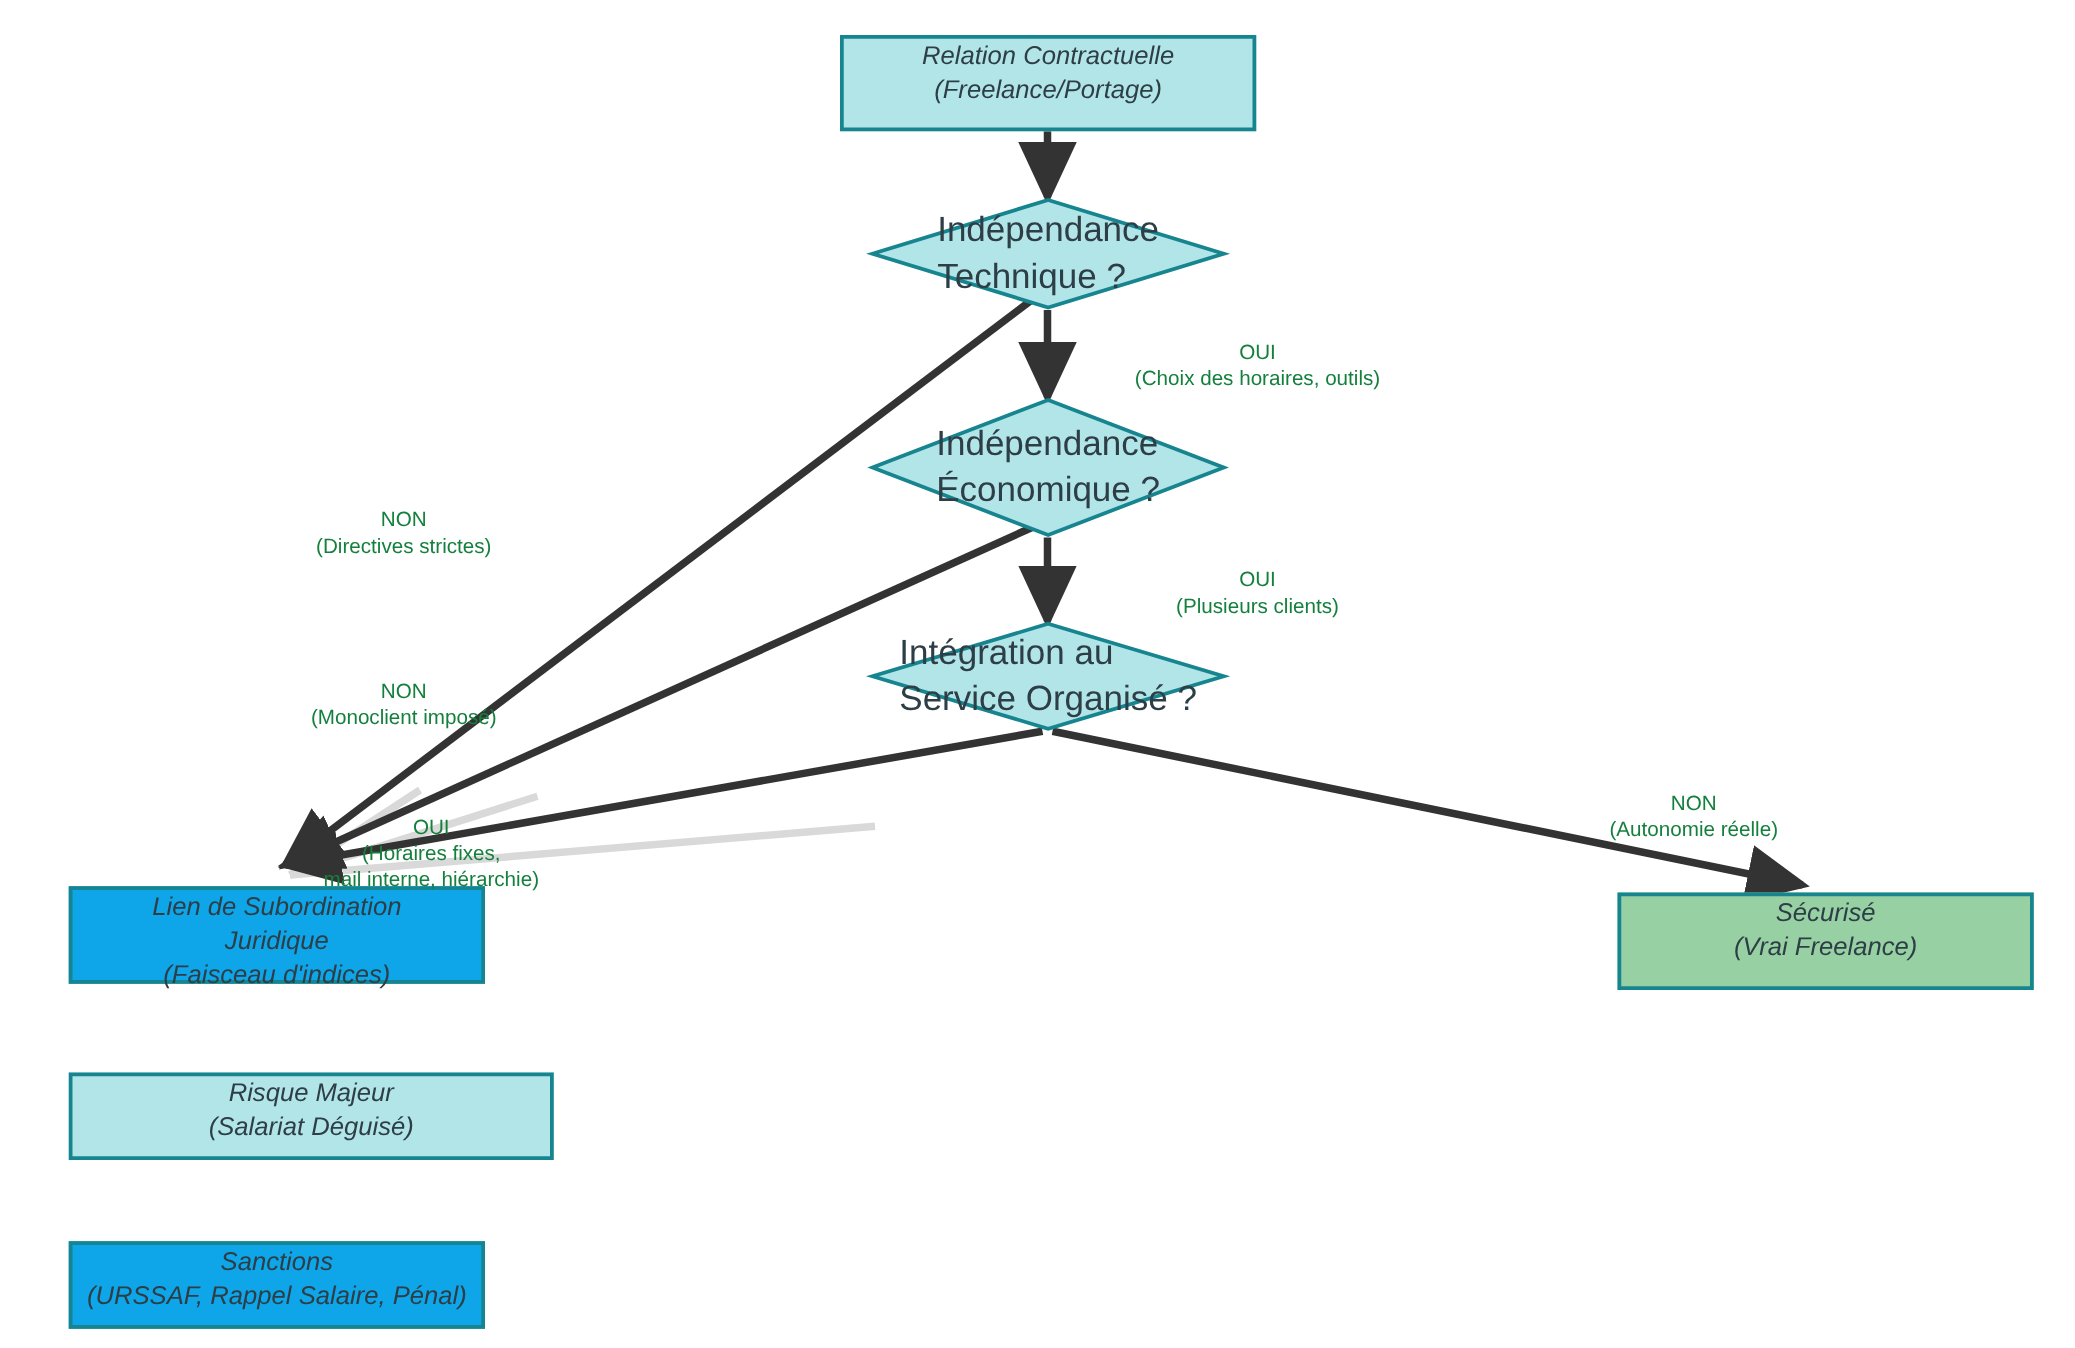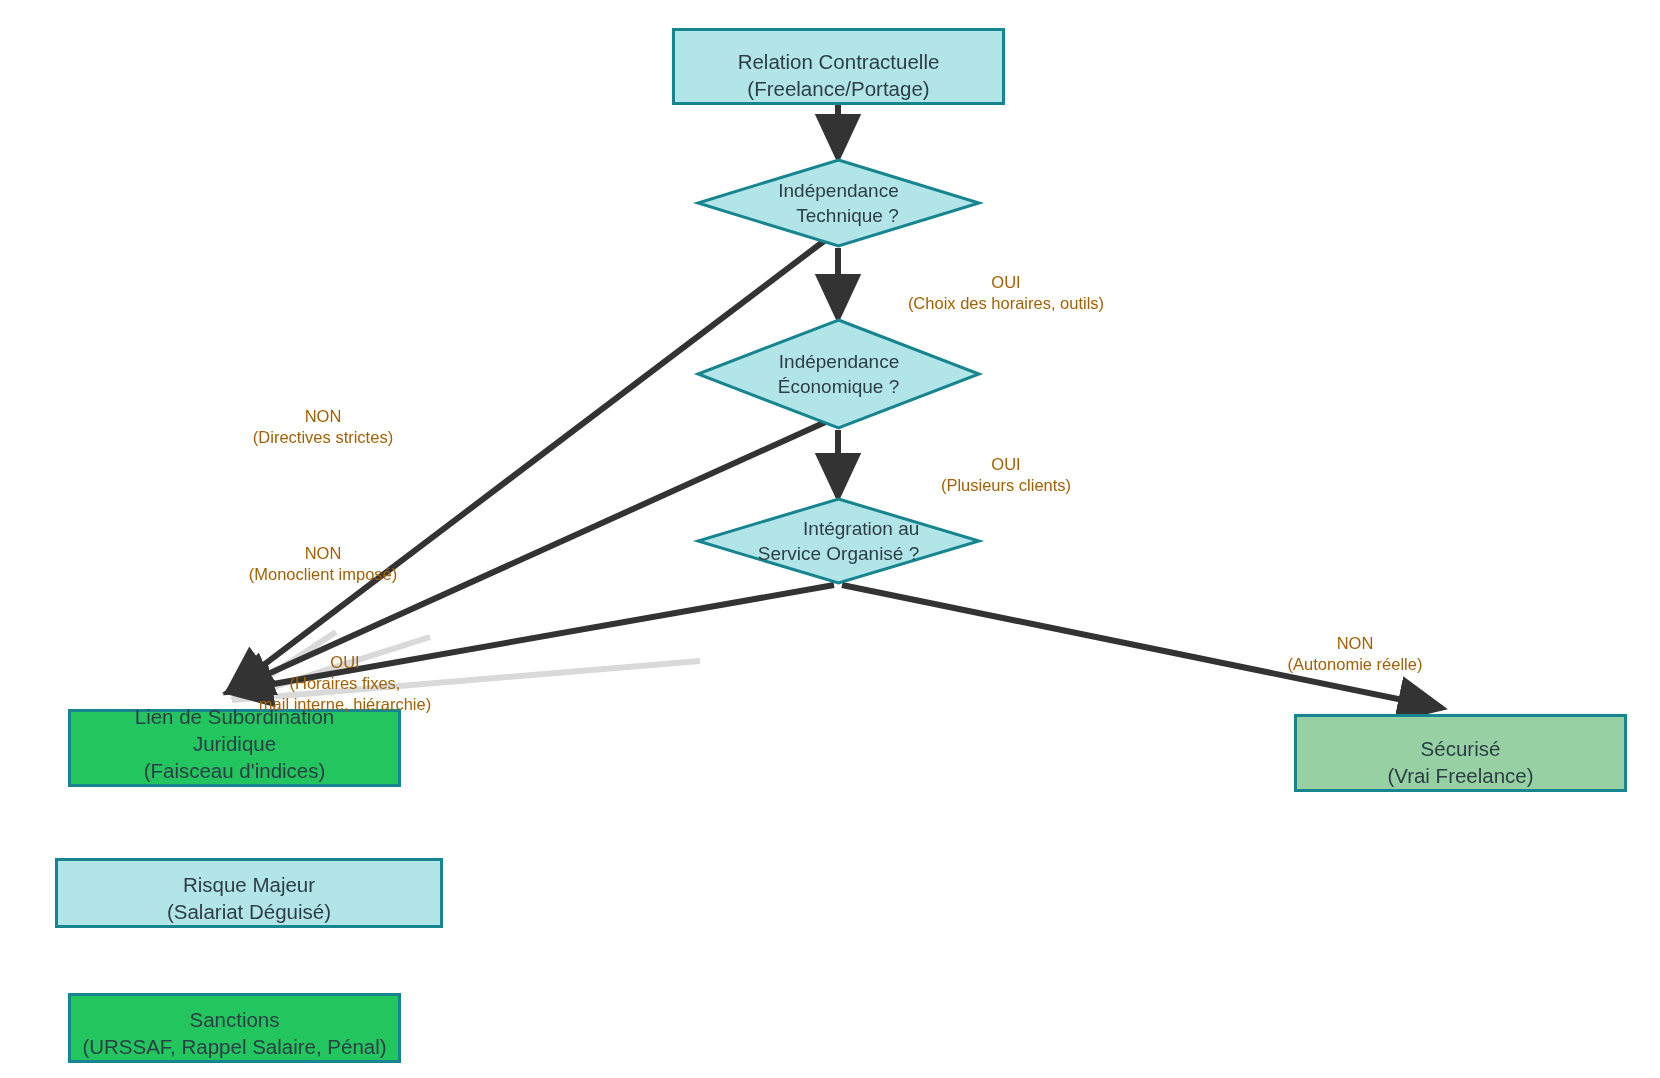--- a/index.html
+++ b/index.html
@@ -26,64 +26,65 @@
     top: 0;
     width: 1660px;
     height: 1078px;
     pointer-events: none;
   }
 
   .node {
     position: absolute;
     box-sizing: border-box;
     display: flex;
-    align-items: flex-end;
+    align-items: flex-start;
     justify-content: center;
     text-align: center;
     color: #2d3e46;
     line-height: 1.32;
     white-space: pre-line;
+    font-style: italic;
   }
 
   .box {
     border: 3px solid #17858f;
     font-size: 20.5px;
   }
   .box.cyan  { background: #b2e5e8; }
-  .box.pink  { background: #22c55e; margin-left: 13px; }
+  .box.pink  { background: #0ea5e9; }
   .box.green { background: #97d1a3; }
 
   .diamond-wrap {
     position: absolute;
   }
   .diamond-wrap svg {
     position: absolute;
     left: 0;
     top: 0;
     overflow: visible;
   }
   .diamond-label {
     position: absolute;
     left: 0;
     top: 0;
     width: 100%;
     height: 100%;
     display: flex;
     align-items: center;
     justify-content: center;
-    text-align: right;
+    text-align: left;
     color: #2d3e46;
-    font-size: 19px;
+    font-size: 28px;
     line-height: 1.32;
     white-space: pre-line;
   }
 
   .edge-label {
     position: absolute;
-    color: #a16207;
+    color: #15803d;
     font-size: 16.5px;
     line-height: 1.28;
     text-align: center;
     white-space: pre-line;
     transform: translateX(-50%);
   }
 </style>
 </head>
 <body>
 

